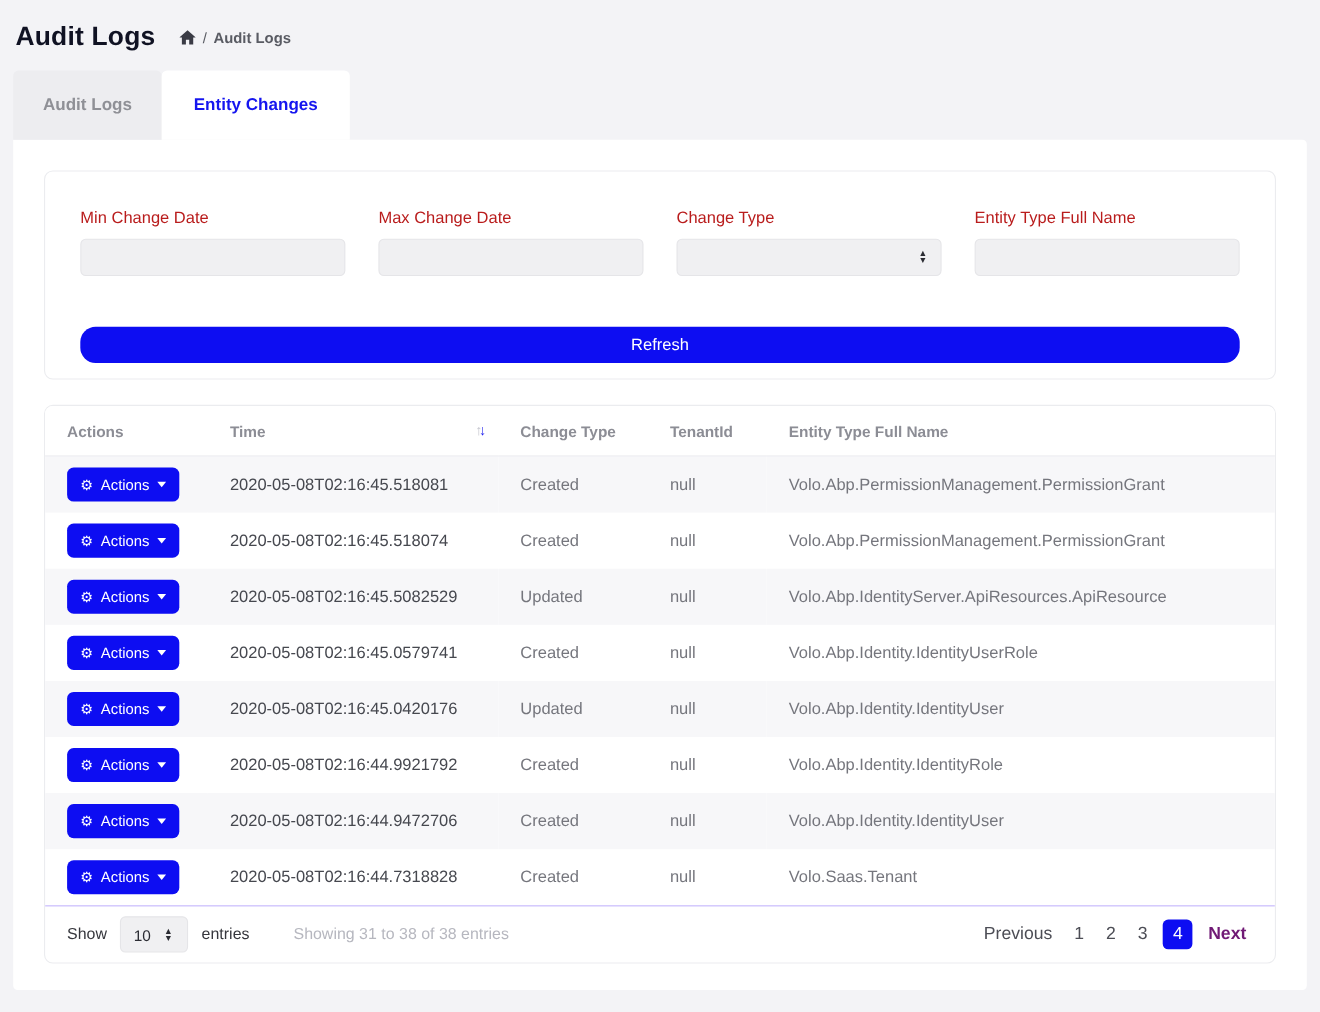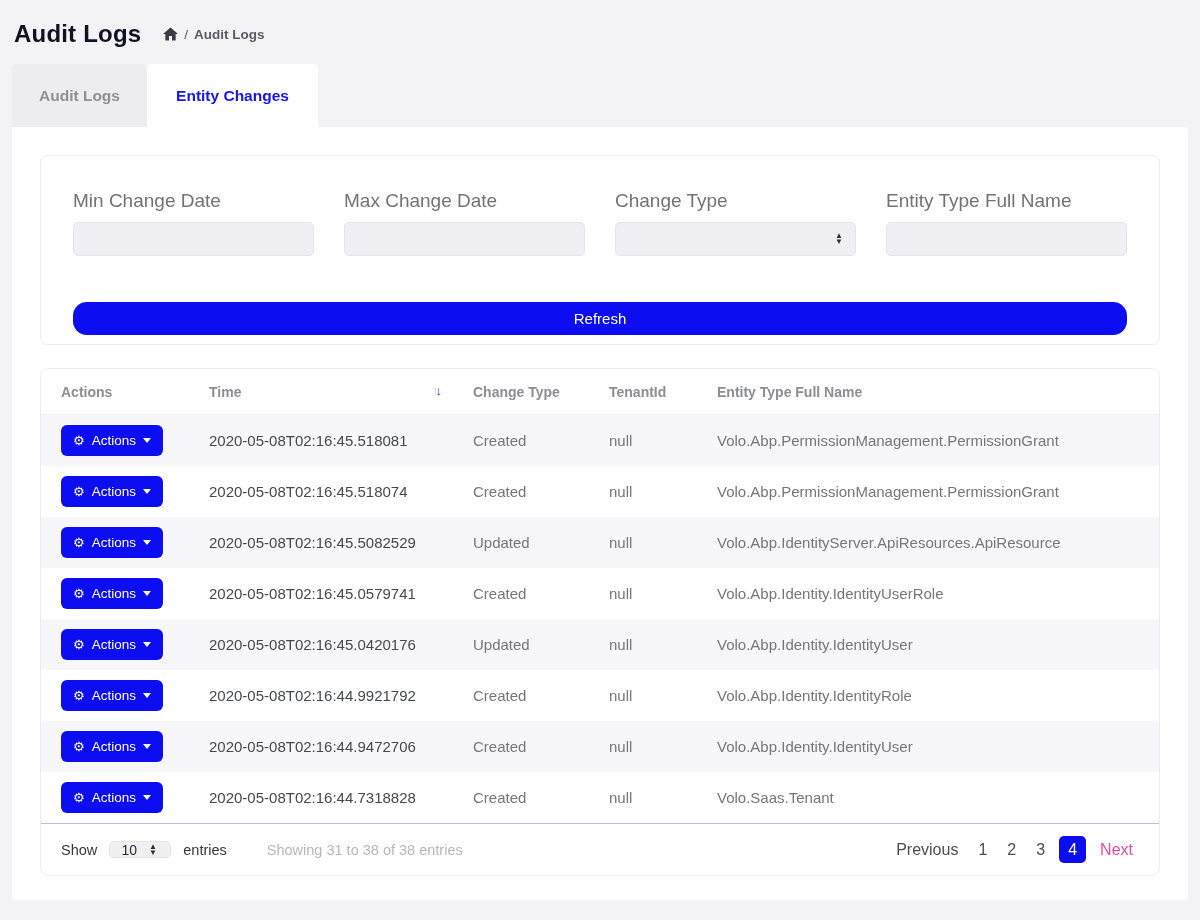--- a/index.html
+++ b/index.html
@@ -53,21 +53,21 @@
   
   .filter-card{
     border:1px solid var(--border);border-radius:8px;
     padding:34px 32px 28px 32px;height:190px;margin-bottom:23px;
     background:#fff;
   }
   .filter-grid{
     display:grid;grid-template-columns:repeat(4,1fr);column-gap:30px;
   }
   .filter-field .flabel{
-    font-size:19px;color:#737373;display:block;margin-bottom:10px;
+    font-size:15px;color:#b91c1c;display:block;margin-bottom:10px;
   }
   .finput,.fselect{
     width:100%;height:34px;background:var(--input-bg);
     border:1px solid var(--input-border);border-radius:5px;
     font-size:14px;color:var(--text-dark);padding:0 10px;outline:none;
   }
   .fselect{
     display:flex;align-items:center;justify-content:flex-end;
     cursor:pointer;
   }
@@ -121,39 +121,39 @@
     display:inline-block;
   }
   
   .table-footer{
     display:flex;align-items:center;height:52px;
     border-top:1px solid #c4b5fd;padding:0 20px;
     font-size:14.5px;
   }
   .show-label{color:#36373d;}
   .page-size-select{
-    margin:0 12px;width:62px;height:17px;background:var(--input-bg);
+    margin:0 12px;width:62px;height:33px;background:var(--input-bg);
     border:1px solid var(--input-border);border-radius:5px;
     display:flex;align-items:center;justify-content:center;gap:12px;
     color:#2b2c33;cursor:pointer;font-size:14px;
   }
   .entries-label{color:#36373d;}
   .showing-text{color:#b6b7bf;margin-left:40px;}
   .pagination{
     margin-left:auto;display:flex;align-items:center;gap:8px;
     font-size:16px;
   }
   .page-link{
     color:#4c4d55;cursor:pointer;padding:4px 6px;border-radius:5px;
   }
   .page-link.active{
     background:var(--primary);color:#fff;width:27px;height:27px;
     display:flex;align-items:center;justify-content:center;padding:0;
   }
-  .page-link.disabled{color:#ec4899;cursor:default;}
+  .page-link.disabled{color:#701a75;cursor:default;font-weight:bold;}
 </style>
 </head>
 <body>
 
 <div class="page-header">
   <div class="page-title">Audit Logs</div>
   <div class="breadcrumb">
     <span class="home-icon">
       <svg viewBox="0 0 16 14" width="15" height="14">
           <path d="M8 0 L16 7 H13.5 V14 H9.6 V9.2 H6.4 V14 H2.5 V7 H0 Z" fill="#3a3b45"></path>

